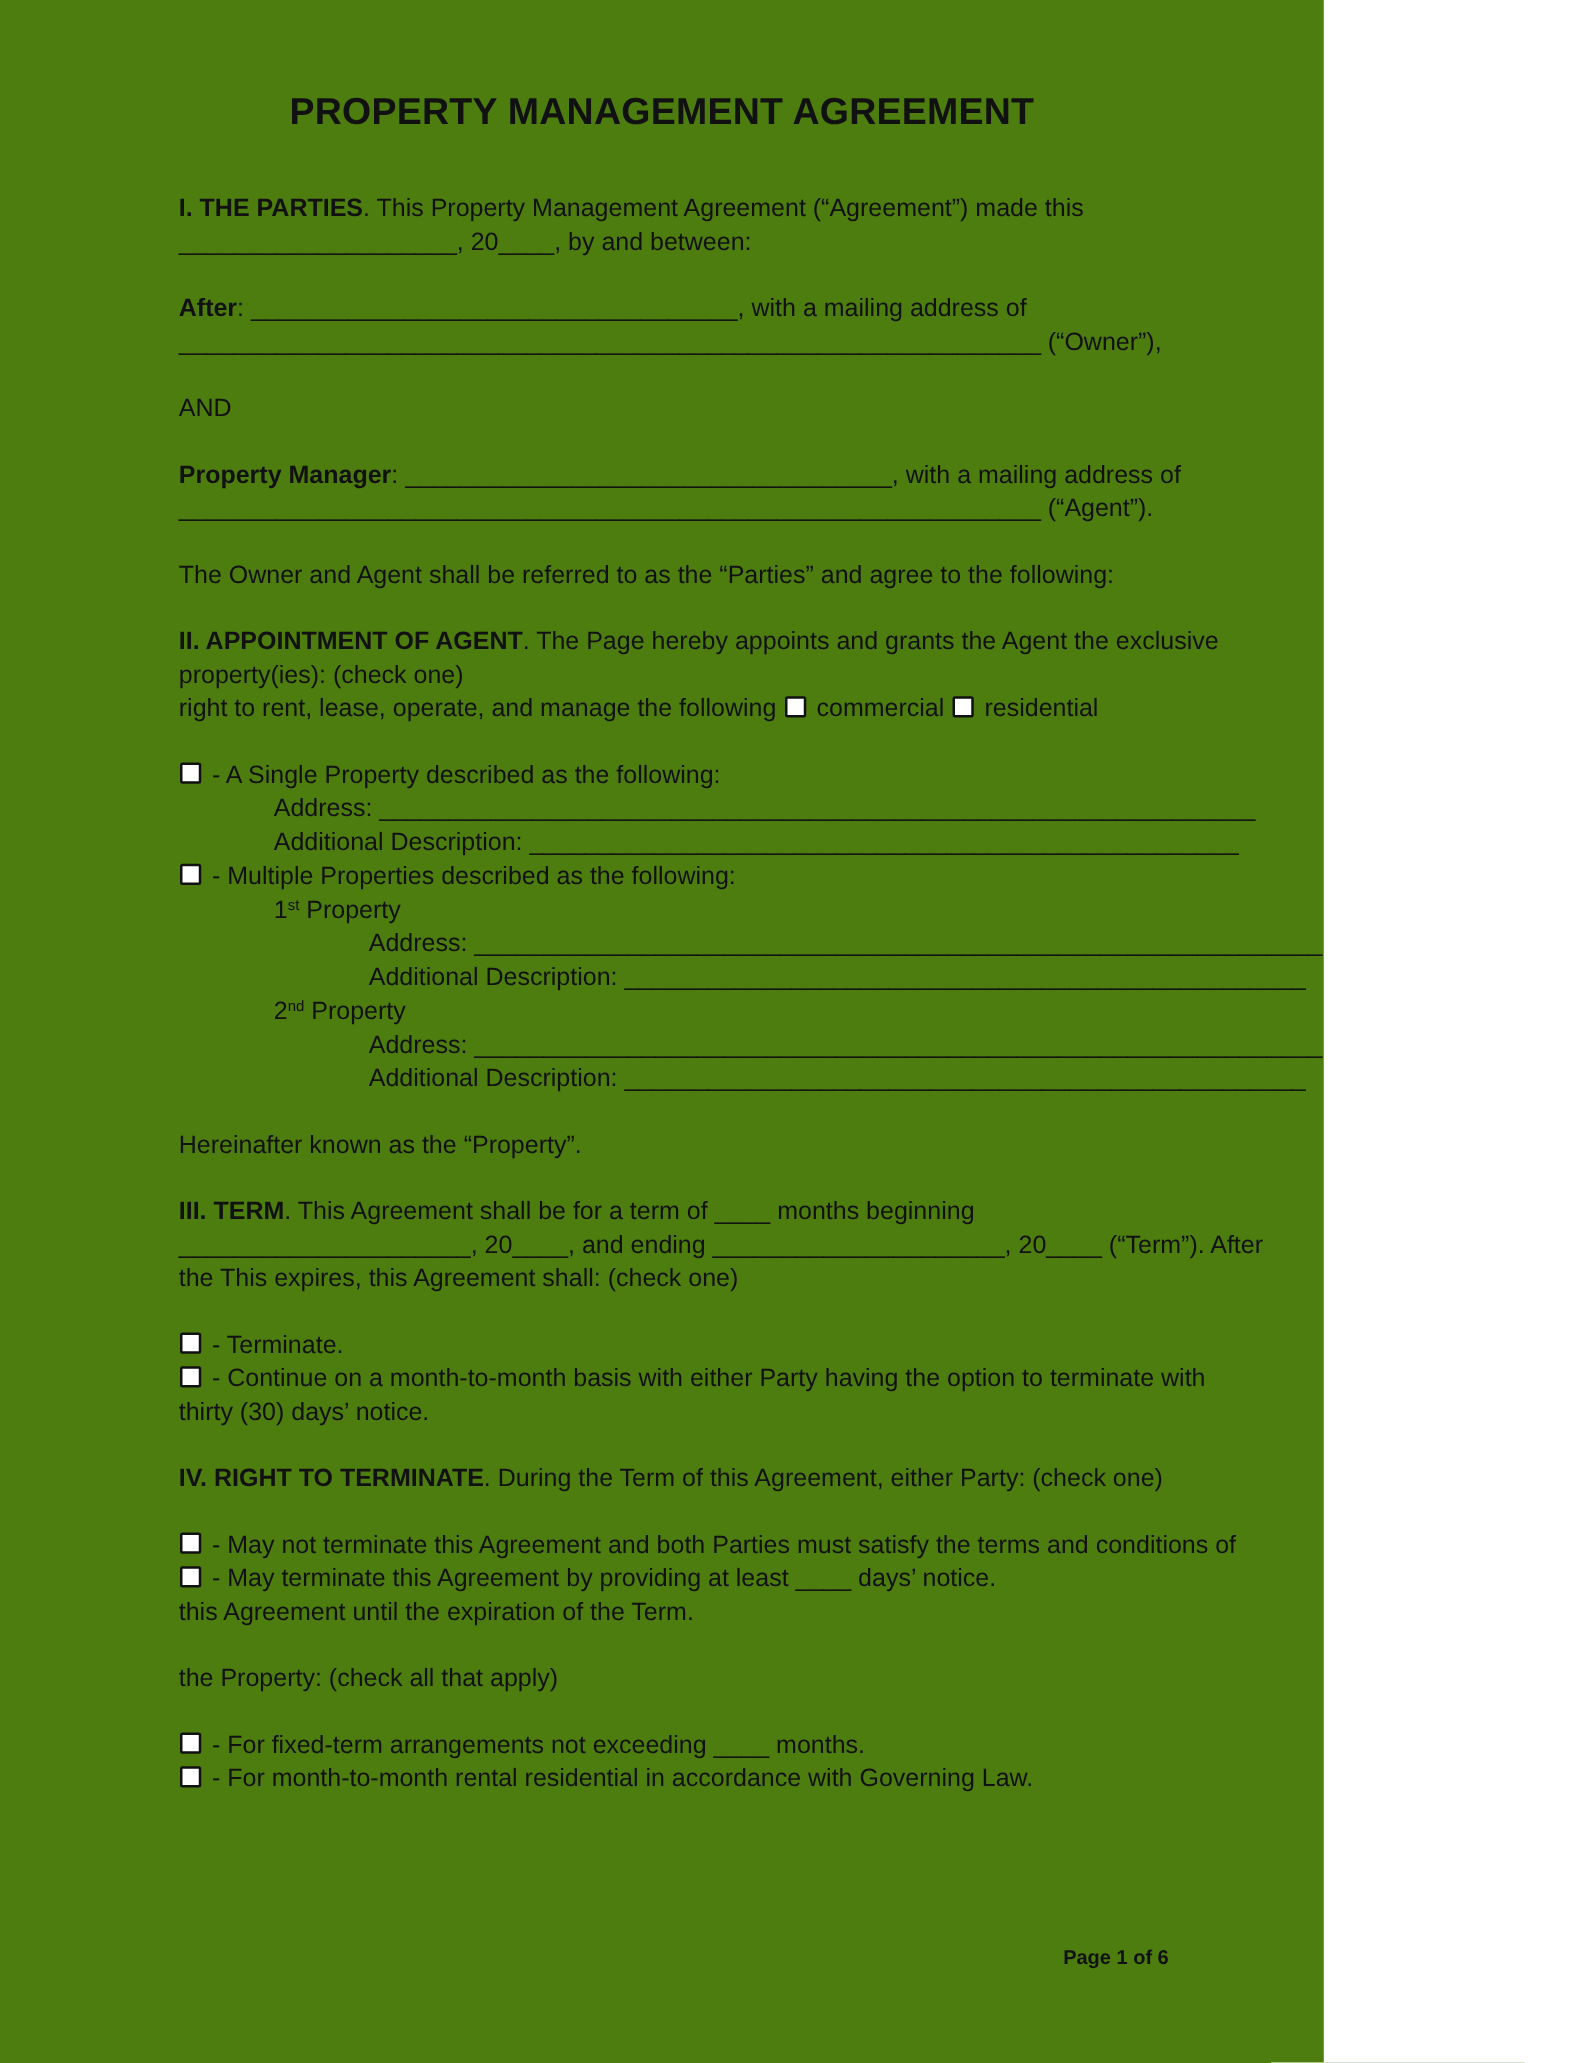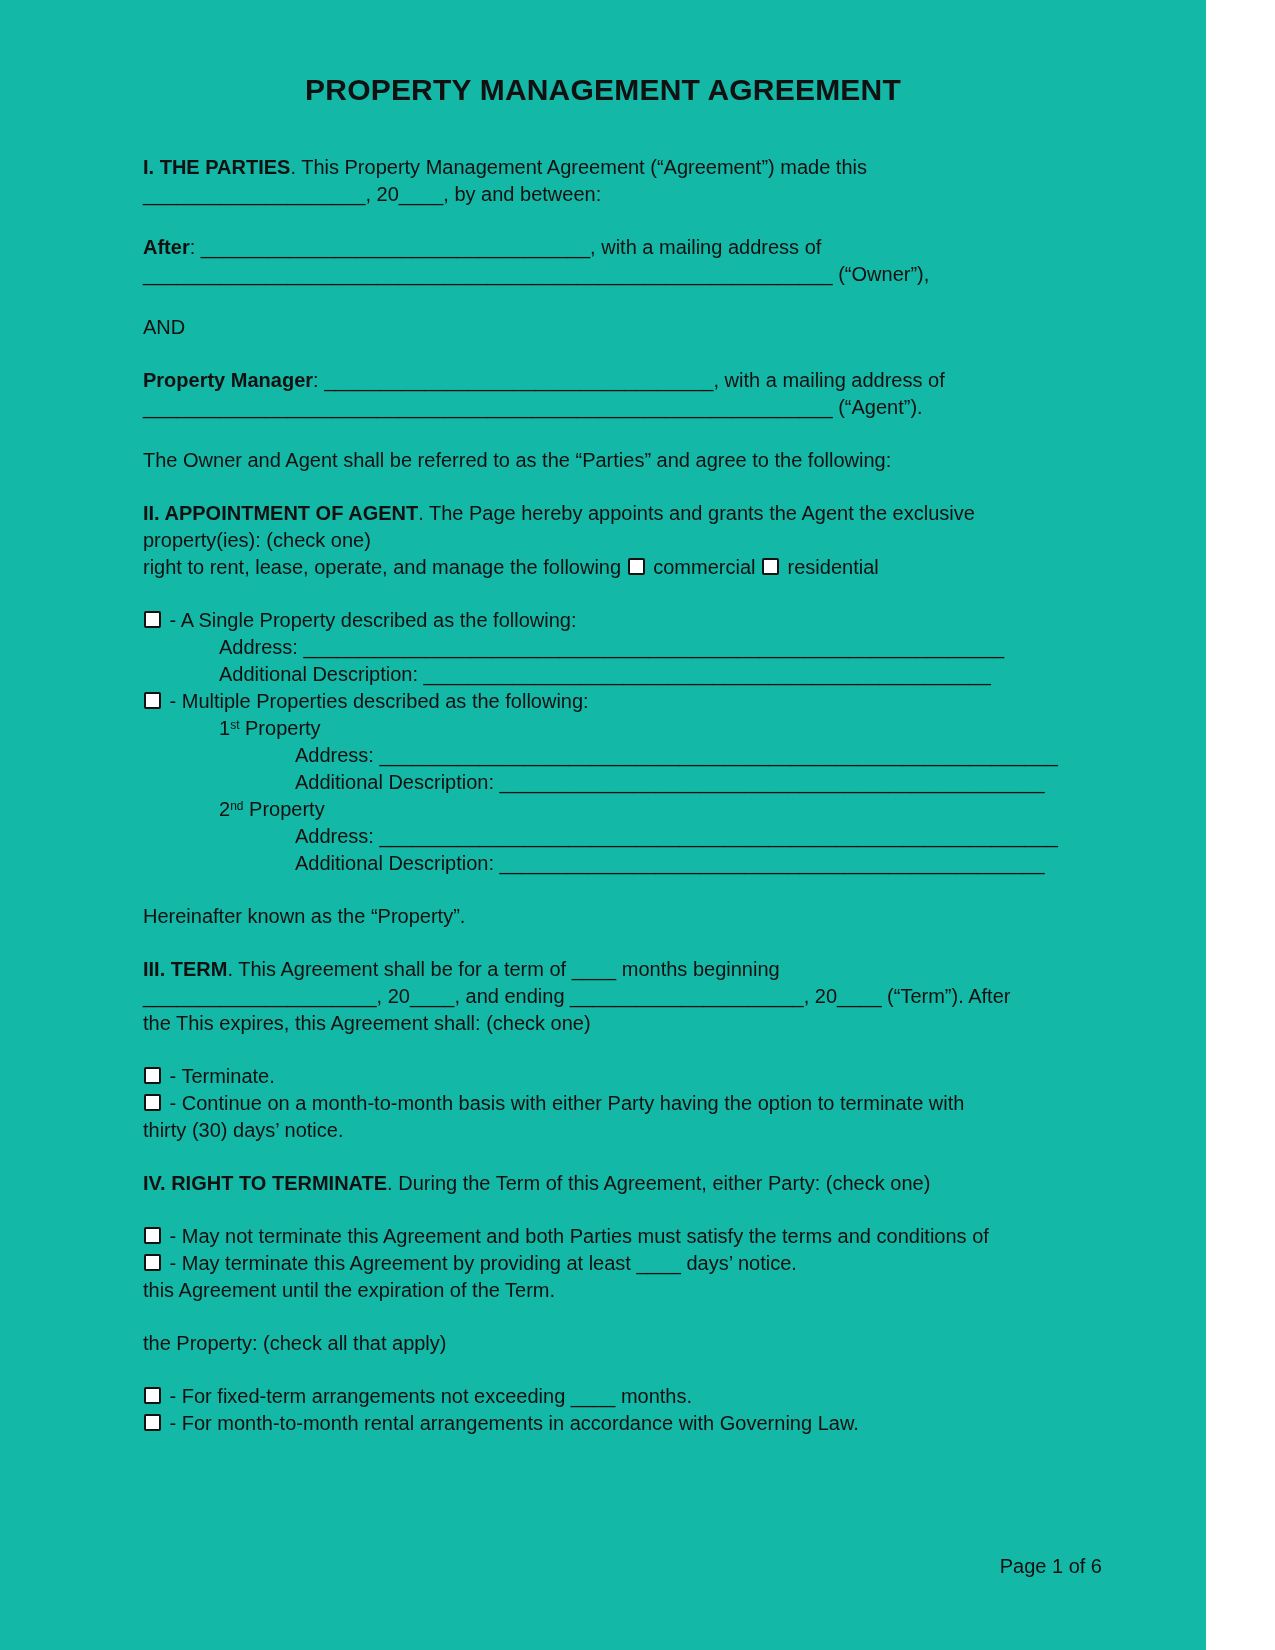--- a/index.html
+++ b/index.html
@@ -3,22 +3,22 @@
 <meta charset="utf-8">
 <style>
   html, body { margin: 0; padding: 0; background: #ffffff; }
   body {
     width: 1275px; height: 1650px; overflow: hidden;
     font-family: "Liberation Sans", "DejaVu Sans", sans-serif;
     color: #111111;
   }
   .page {
     position: relative;
-    width: 1206px; height: 1650px;
-    background: #14b8a6;
+    width: 1059px; height: 1650px;
+    background: #4d7c0f;
     box-sizing: border-box;
     padding: 72px 143px 0 143px;
   }
   .doc-title {
     margin: 0 0 46px 0;
     text-align: center;
     font-size: 30px;
     line-height: 36px;
     font-weight: bold;
     letter-spacing: 0.2px;
@@ -37,24 +37,25 @@
     display: inline-block;
     width: 13px; height: 13px;
     border: 2px solid #111111;
     border-radius: 2px;
     vertical-align: -1px;
     margin: 0 3px 0 1px;
     background: #ffffff;
   }
   .footer {
     position: absolute;
-    right: 104px;
+    right: 124px;
     bottom: 70px;
-    font-size: 20px;
+    font-size: 16px;
     line-height: 27px;
+    font-weight: bold;
   }
 </style>
 </head>
 <body>
 
 <div class="page">
   <h1 class="doc-title">PROPERTY MANAGEMENT AGREEMENT</h1>
   <div>
       <div class="block">
         <div class="line"><b>I. THE PARTIES</b><span>. This Property Management Agreement (“Agreement”) made this</span></div>
@@ -110,17 +111,17 @@
       <div class="block">
         <div class="line"><span class="cb"></span><span> - May not terminate this Agreement and both Parties must satisfy the terms and conditions of</span></div>
         <div class="line"><span class="cb"></span><span> - May terminate this Agreement by providing at least ____ days’ notice.</span></div>
         <div class="line"><span>this Agreement until the expiration of the Term.</span></div>
       </div>
       <div class="block">
         <div class="line"><span>the Property: (check all that apply)</span></div>
       </div>
       <div class="block">
         <div class="line"><span class="cb"></span><span> - For fixed-term arrangements not exceeding ____ months.</span></div>
-        <div class="line"><span class="cb"></span><span> - For month-to-month rental arrangements in accordance with Governing Law.</span></div>
+        <div class="line"><span class="cb"></span><span> - For month-to-month rental residential in accordance with Governing Law.</span></div>
       </div>
     </div>
   <div class="footer">Page 1 of 6</div>
 </div>
 
 </body></html>

